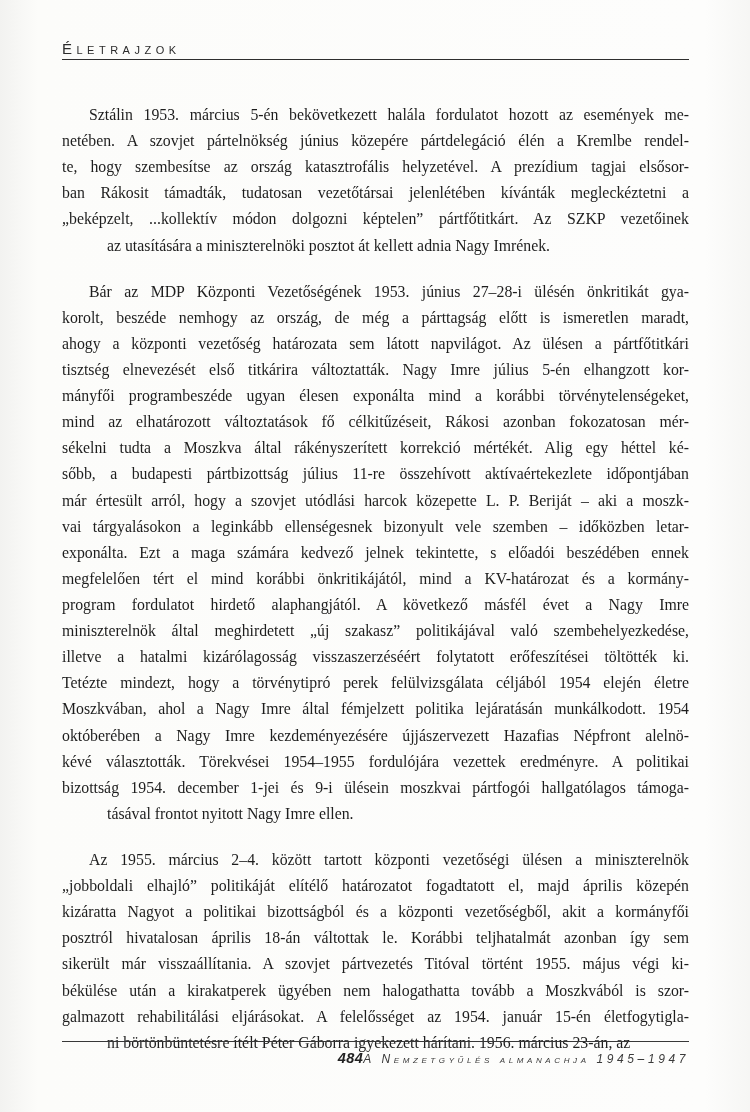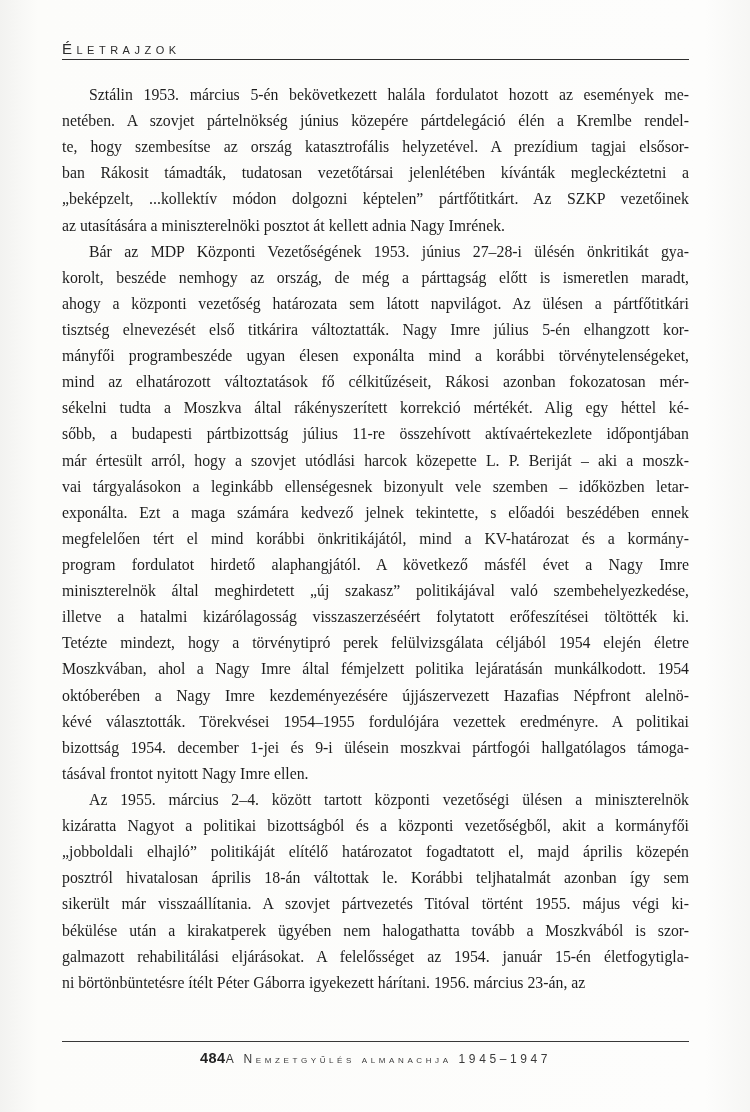--- a/index.html
+++ b/index.html
@@ -33,30 +33,30 @@
   .paragraph { margin: 0; }
   .line {
     font-size: 15.8px;
     line-height: 26.12px;
     height: 26.12px;
     overflow: hidden;
     text-align: justify;
     text-align-last: justify;
     color: #1d1d1d;
   }
-  .line.para-start { text-indent: 27px; }
-  .line.para-end { text-align-last: left; }
+  .line.para-start { text-indent: 27px; margin-top: 20px; }
+  .line.para-end { text-align-last: left; margin-left: 45px; }
   
   .footer-rule {
     position: absolute; left: 62px; top: 1041px; width: 627px;
     border-top: 1.6px solid #383838;
   }
   .page-footer {
     position: absolute; left: 62px; top: 1050px; width: 627px;
-    display: flex; justify-content: center; align-items: baseline;
+    display: flex; justify-content: flex-end; align-items: baseline; font-style: italic;
   }
   .page-number {
     font-family: "Liberation Sans", sans-serif;
     font-weight: bold;
     font-size: 14.5px;
     letter-spacing: 0.5px;
     color: #222;
   }
   .book-title {
     font-family: "Liberation Sans", sans-serif;
@@ -103,22 +103,22 @@
         <div class="line">illetve a hatalmi kizárólagosság visszaszerzéséért folytatott erőfeszítései töltötték ki.</div>
         <div class="line">Tetézte mindezt, hogy a törvénytipró perek felülvizsgálata céljából 1954 elején életre</div>
         <div class="line">Moszkvában, ahol a Nagy Imre által fémjelzett politika lejáratásán munkálkodott. 1954</div>
         <div class="line">októberében a Nagy Imre kezdeményezésére újjászervezett Hazafias Népfront alelnö-</div>
         <div class="line">kévé választották. Törekvései 1954–1955 fordulójára vezettek eredményre. A politikai</div>
         <div class="line">bizottság 1954. december 1-jei és 9-i ülésein moszkvai pártfogói hallgatólagos támoga-</div>
         <div class="line para-end">tásával frontot nyitott Nagy Imre ellen.</div>
       </div>
       <div class="paragraph">
         <div class="line para-start">Az 1955. március 2–4. között tartott központi vezetőségi ülésen a miniszterelnök</div>
+        <div class="line">„jobboldali elhajló” politikáját elítélő határozatot fogadtatott el, majd április közepén</div>
         <div class="line">kizáratta Nagyot a politikai bizottságból és a központi vezetőségből, akit a kormányfői</div>
-        <div class="line">„jobboldali elhajló” politikáját elítélő határozatot fogadtatott el, majd április közepén</div>
         <div class="line">posztról hivatalosan április 18-án váltottak le. Korábbi teljhatalmát azonban így sem</div>
         <div class="line">sikerült már visszaállítania. A szovjet pártvezetés Titóval történt 1955. május végi ki-</div>
         <div class="line">békülése után a kirakatperek ügyében nem halogathatta tovább a Moszkvából is szor-</div>
         <div class="line">galmazott rehabilitálási eljárásokat. A felelősséget az 1954. január 15-én életfogytigla-</div>
         <div class="line para-end">ni börtönbüntetésre ítélt Péter Gáborra igyekezett hárítani. 1956. március 23-án, az</div>
       </div>
     </div>
 
   <div class="footer-rule"></div>
 

